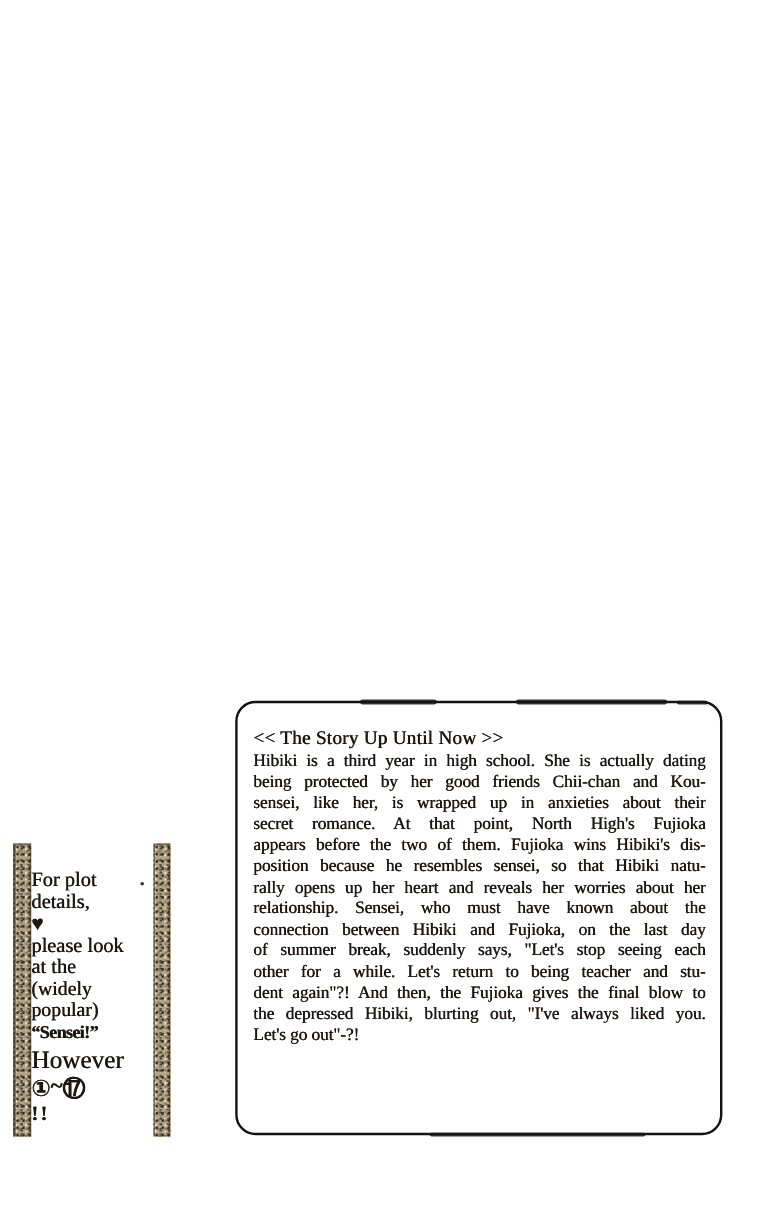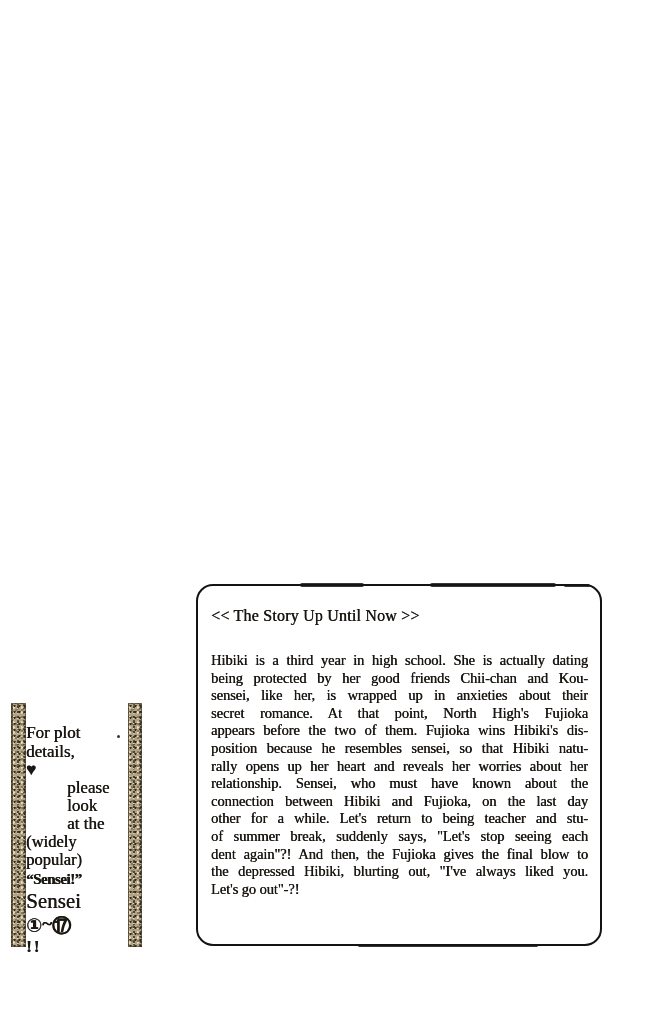--- a/index.html
+++ b/index.html
@@ -35,21 +35,21 @@
   .tone-bar.left  { left: 11px;  border-left-width: 2px; }
   .tone-bar.right { left: 128px; width: 14px; }
 
   .side-note {
     position: absolute;
     left: 26px; top: 723px; width: 100px;
     text-align: left;
     text-shadow: 0.4px 0 0 currentColor;
   }
   .sn-line   { font-size: 17px; line-height: 19px; }
-  .sn-line.tight { line-height: 18px; padding-left: 41px; }
+  .sn-line.tight { line-height: 18px; }
   .sn-heart  { font-size: 17px; line-height: 18px; }
   .sn-bold   { font-size: 16.5px; line-height: 18px; font-weight: 400; }
   .sn-series { font-size: 15px; line-height: 21px; font-weight: 700; letter-spacing: -0.5px; }
   .sn-volumes{ font-size: 21px; line-height: 23px; }
   .sn-range  { font-size: 18px; line-height: 21px; font-weight: 700; }
   .sn-range .circled { font-family: "DejaVu Sans", sans-serif; font-size: 19px; }
   .sn-range .tilde   { display: inline-block; vertical-align: 2px; font-size: 19px; }
   .sn-bang   { font-size: 17px; line-height: 19px; font-weight: 700; letter-spacing: 2px; }
   .ink-speck {
     position: absolute; left: 117px; top: 735px;
@@ -75,21 +75,21 @@
   }
   .smudge.s1 { top: -3px; left: 102px; width: 64px; }
   .smudge.s2 { top: -3px; left: 232px; width: 126px; }
   .smudge.s3 { top: -2px; left: 366px; width: 26px; height: 3px; }
   .smudge.s4 { bottom: -3px; left: 160px; width: 180px; height: 3px; }
 
   .story-title {
     font-size: 16px; line-height: 20px;
     text-shadow: 0.45px 0 0 currentColor;
     letter-spacing: 0.2px;
-    margin-bottom: 26px;
+    margin-bottom: 0;
     white-space: nowrap;
     font-family: Liberation Serif, serif;
   }
   .story-body { overflow: hidden; }
   .body-line {
     font-size: 14.5px;
     line-height: 17.6px;
     letter-spacing: -0.1px;
     text-shadow: 0.35px 0 0 currentColor;
     text-align: justify;
@@ -113,21 +113,21 @@
 
   <div class="side-note">
     <div class="sn-line">For plot</div>
     <div class="sn-line">details,</div>
     <div class="sn-heart">♥</div>
     <div class="sn-line tight">please look</div>
     <div class="sn-line tight">at the</div>
     <div class="sn-bold">(widely</div>
     <div class="sn-bold">popular)</div>
     <div class="sn-series">“Sensei!”</div>
-    <div class="sn-volumes">Sensei</div>
+    <div class="sn-volumes">However</div>
     <div class="sn-range">
       <span class="circled">①</span><span class="tilde">~</span><span class="circled">⑰</span>
     </div>
     <div class="sn-bang">!!</div>
   </div>
 
   <div class="story-box">
     <div class="smudge s1"></div>
     <div class="smudge s2"></div>
     <div class="smudge s3"></div>
@@ -136,21 +136,21 @@
     <div class="story-body">
         <div class="body-line">Hibiki is a third year in high school. She is actually dating</div>
         <div class="body-line">being protected by her good friends Chii-chan and Kou-</div>
         <div class="body-line">sensei, like her, is wrapped up in anxieties about their</div>
         <div class="body-line">secret romance. At that point, North High's Fujioka</div>
         <div class="body-line">appears before the two of them. Fujioka wins Hibiki's dis-</div>
         <div class="body-line">position because he resembles sensei, so that Hibiki natu-</div>
         <div class="body-line">rally opens up her heart and reveals her worries about her</div>
         <div class="body-line">relationship. Sensei, who must have known about the</div>
         <div class="body-line">connection between Hibiki and Fujioka, on the last day</div>
+        <div class="body-line">of summer break, suddenly says, "Let's stop seeing each</div>
         <div class="body-line">other for a while. Let's return to being teacher and stu-</div>
-        <div class="body-line">of summer break, suddenly says, "Let's stop seeing each</div>
         <div class="body-line">dent again"?! And then, the Fujioka gives the final blow to</div>
         <div class="body-line">the depressed Hibiki, blurting out, "I've always liked you.</div>
         <div class="body-line">Let's go out"-?!</div>
       </div>
   </div>
 
 </div>
 
 </body></html>

